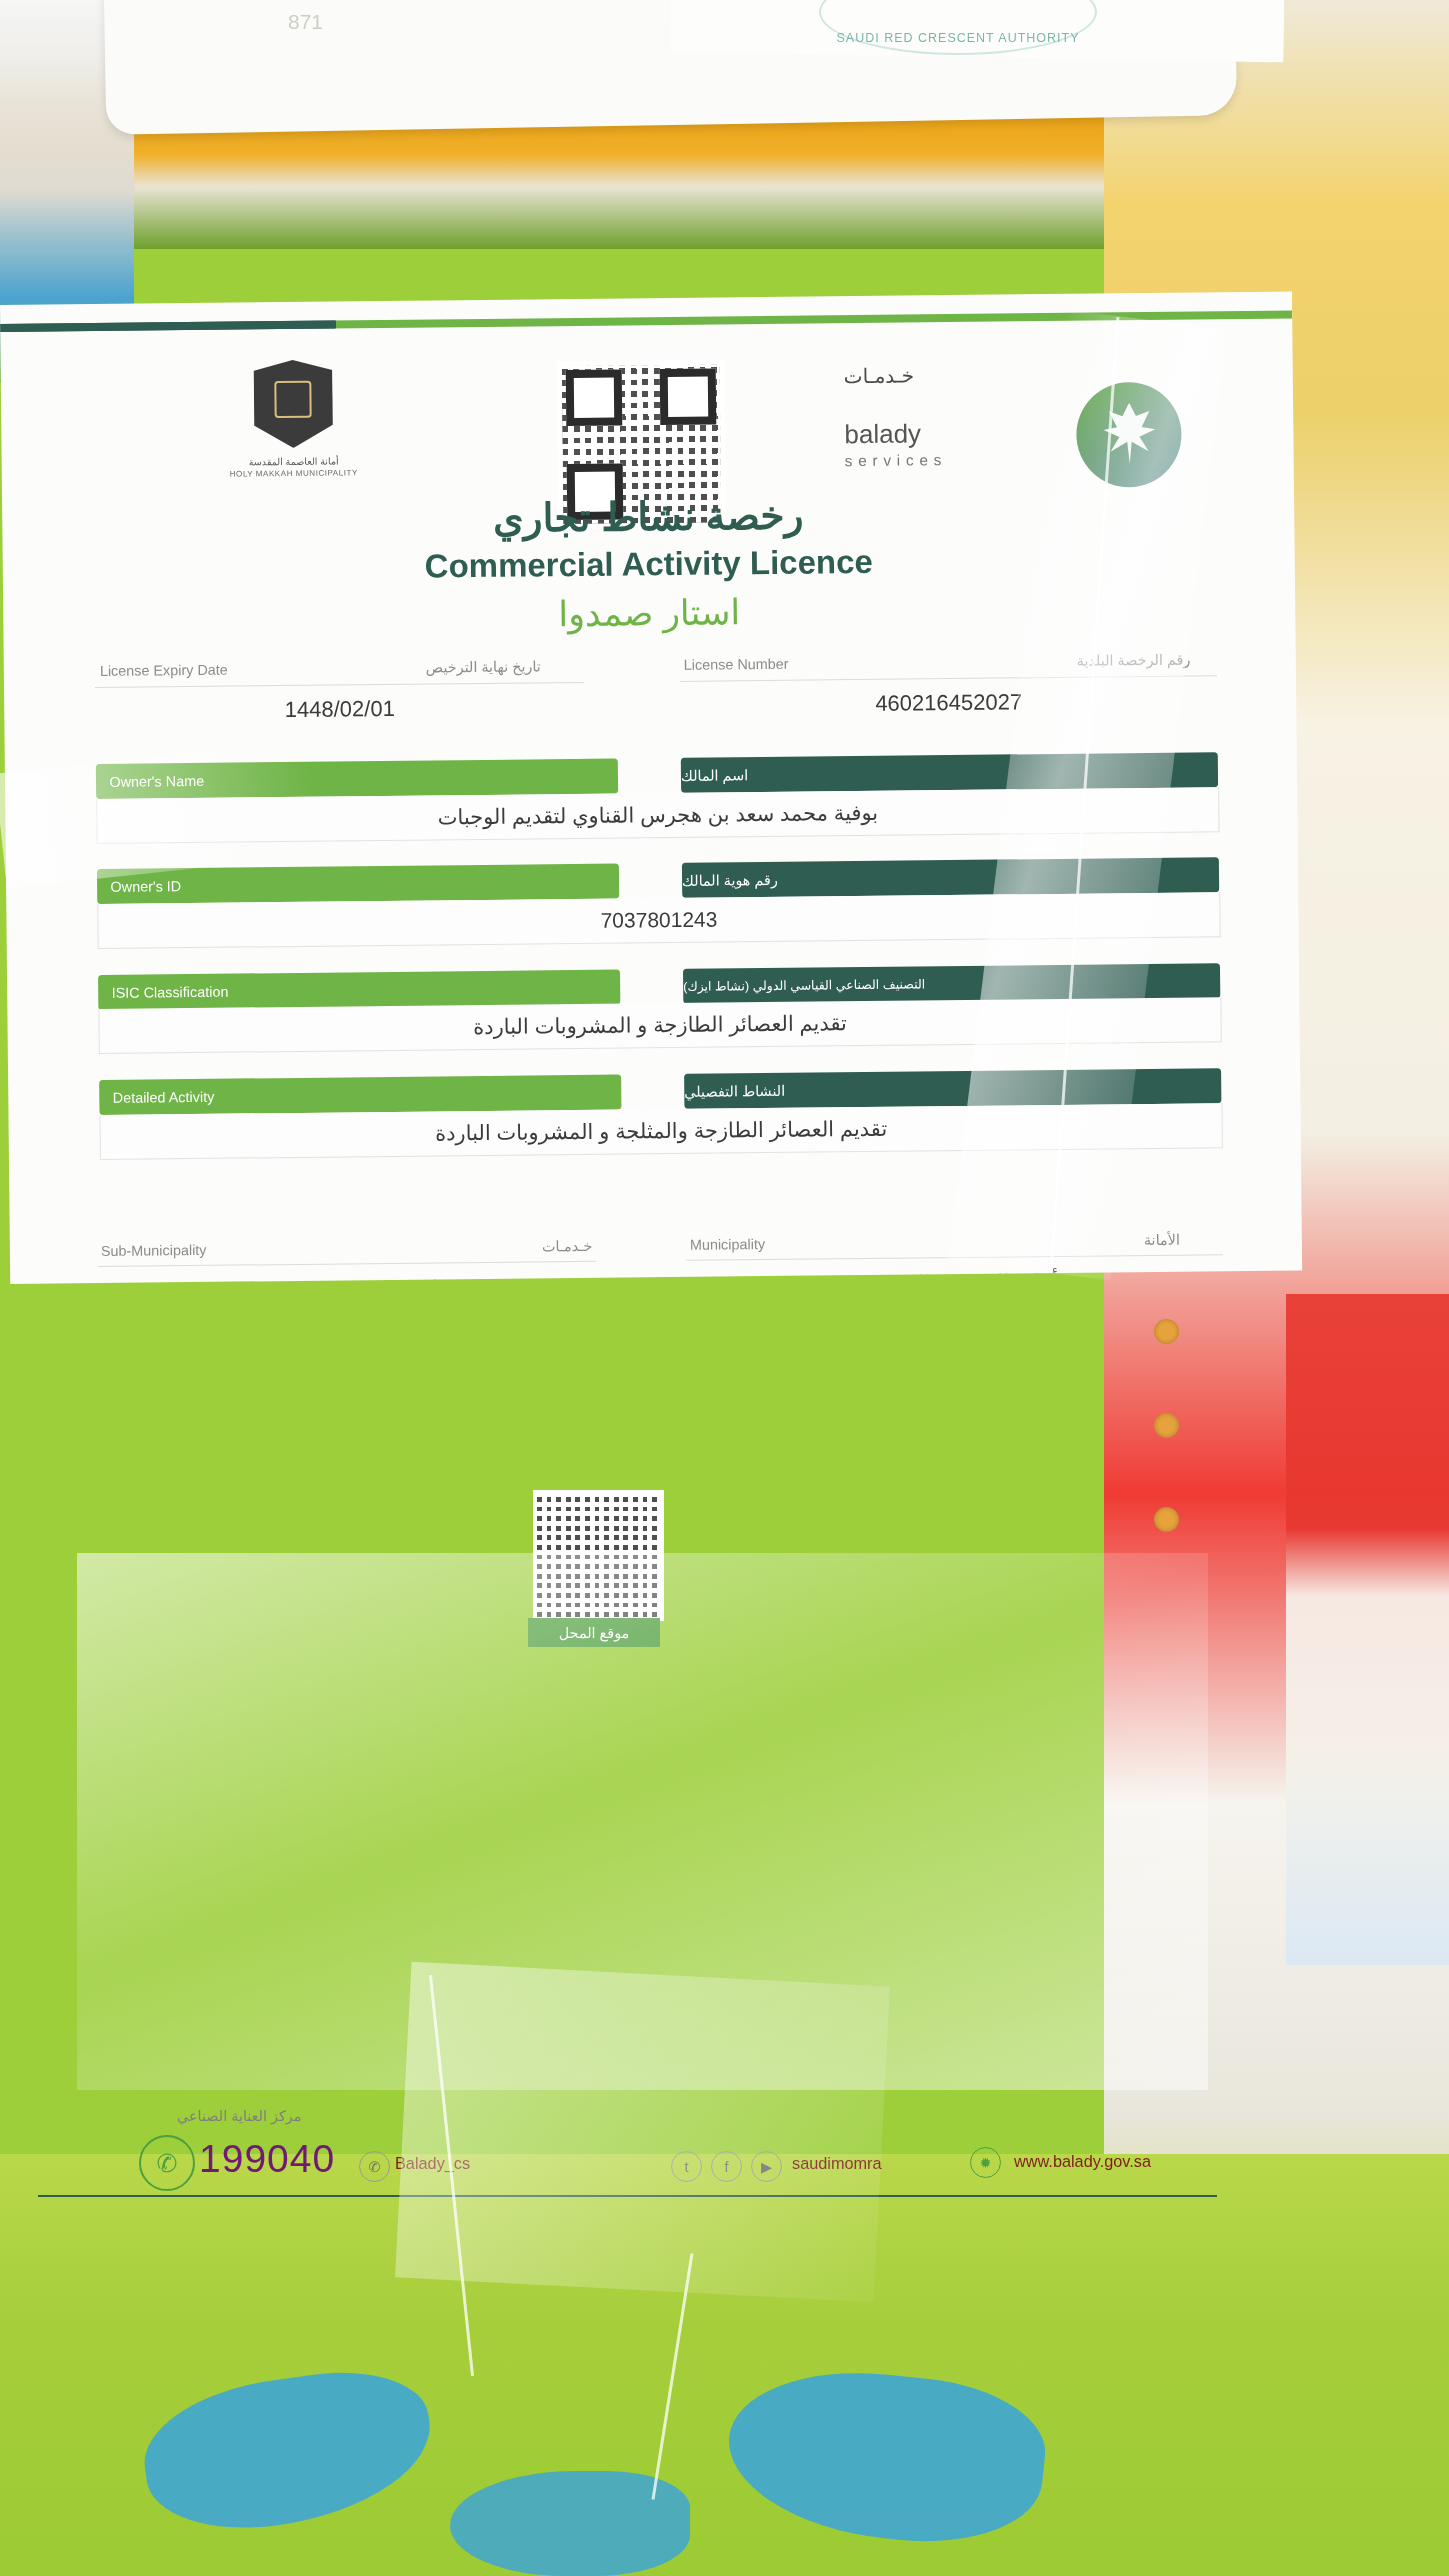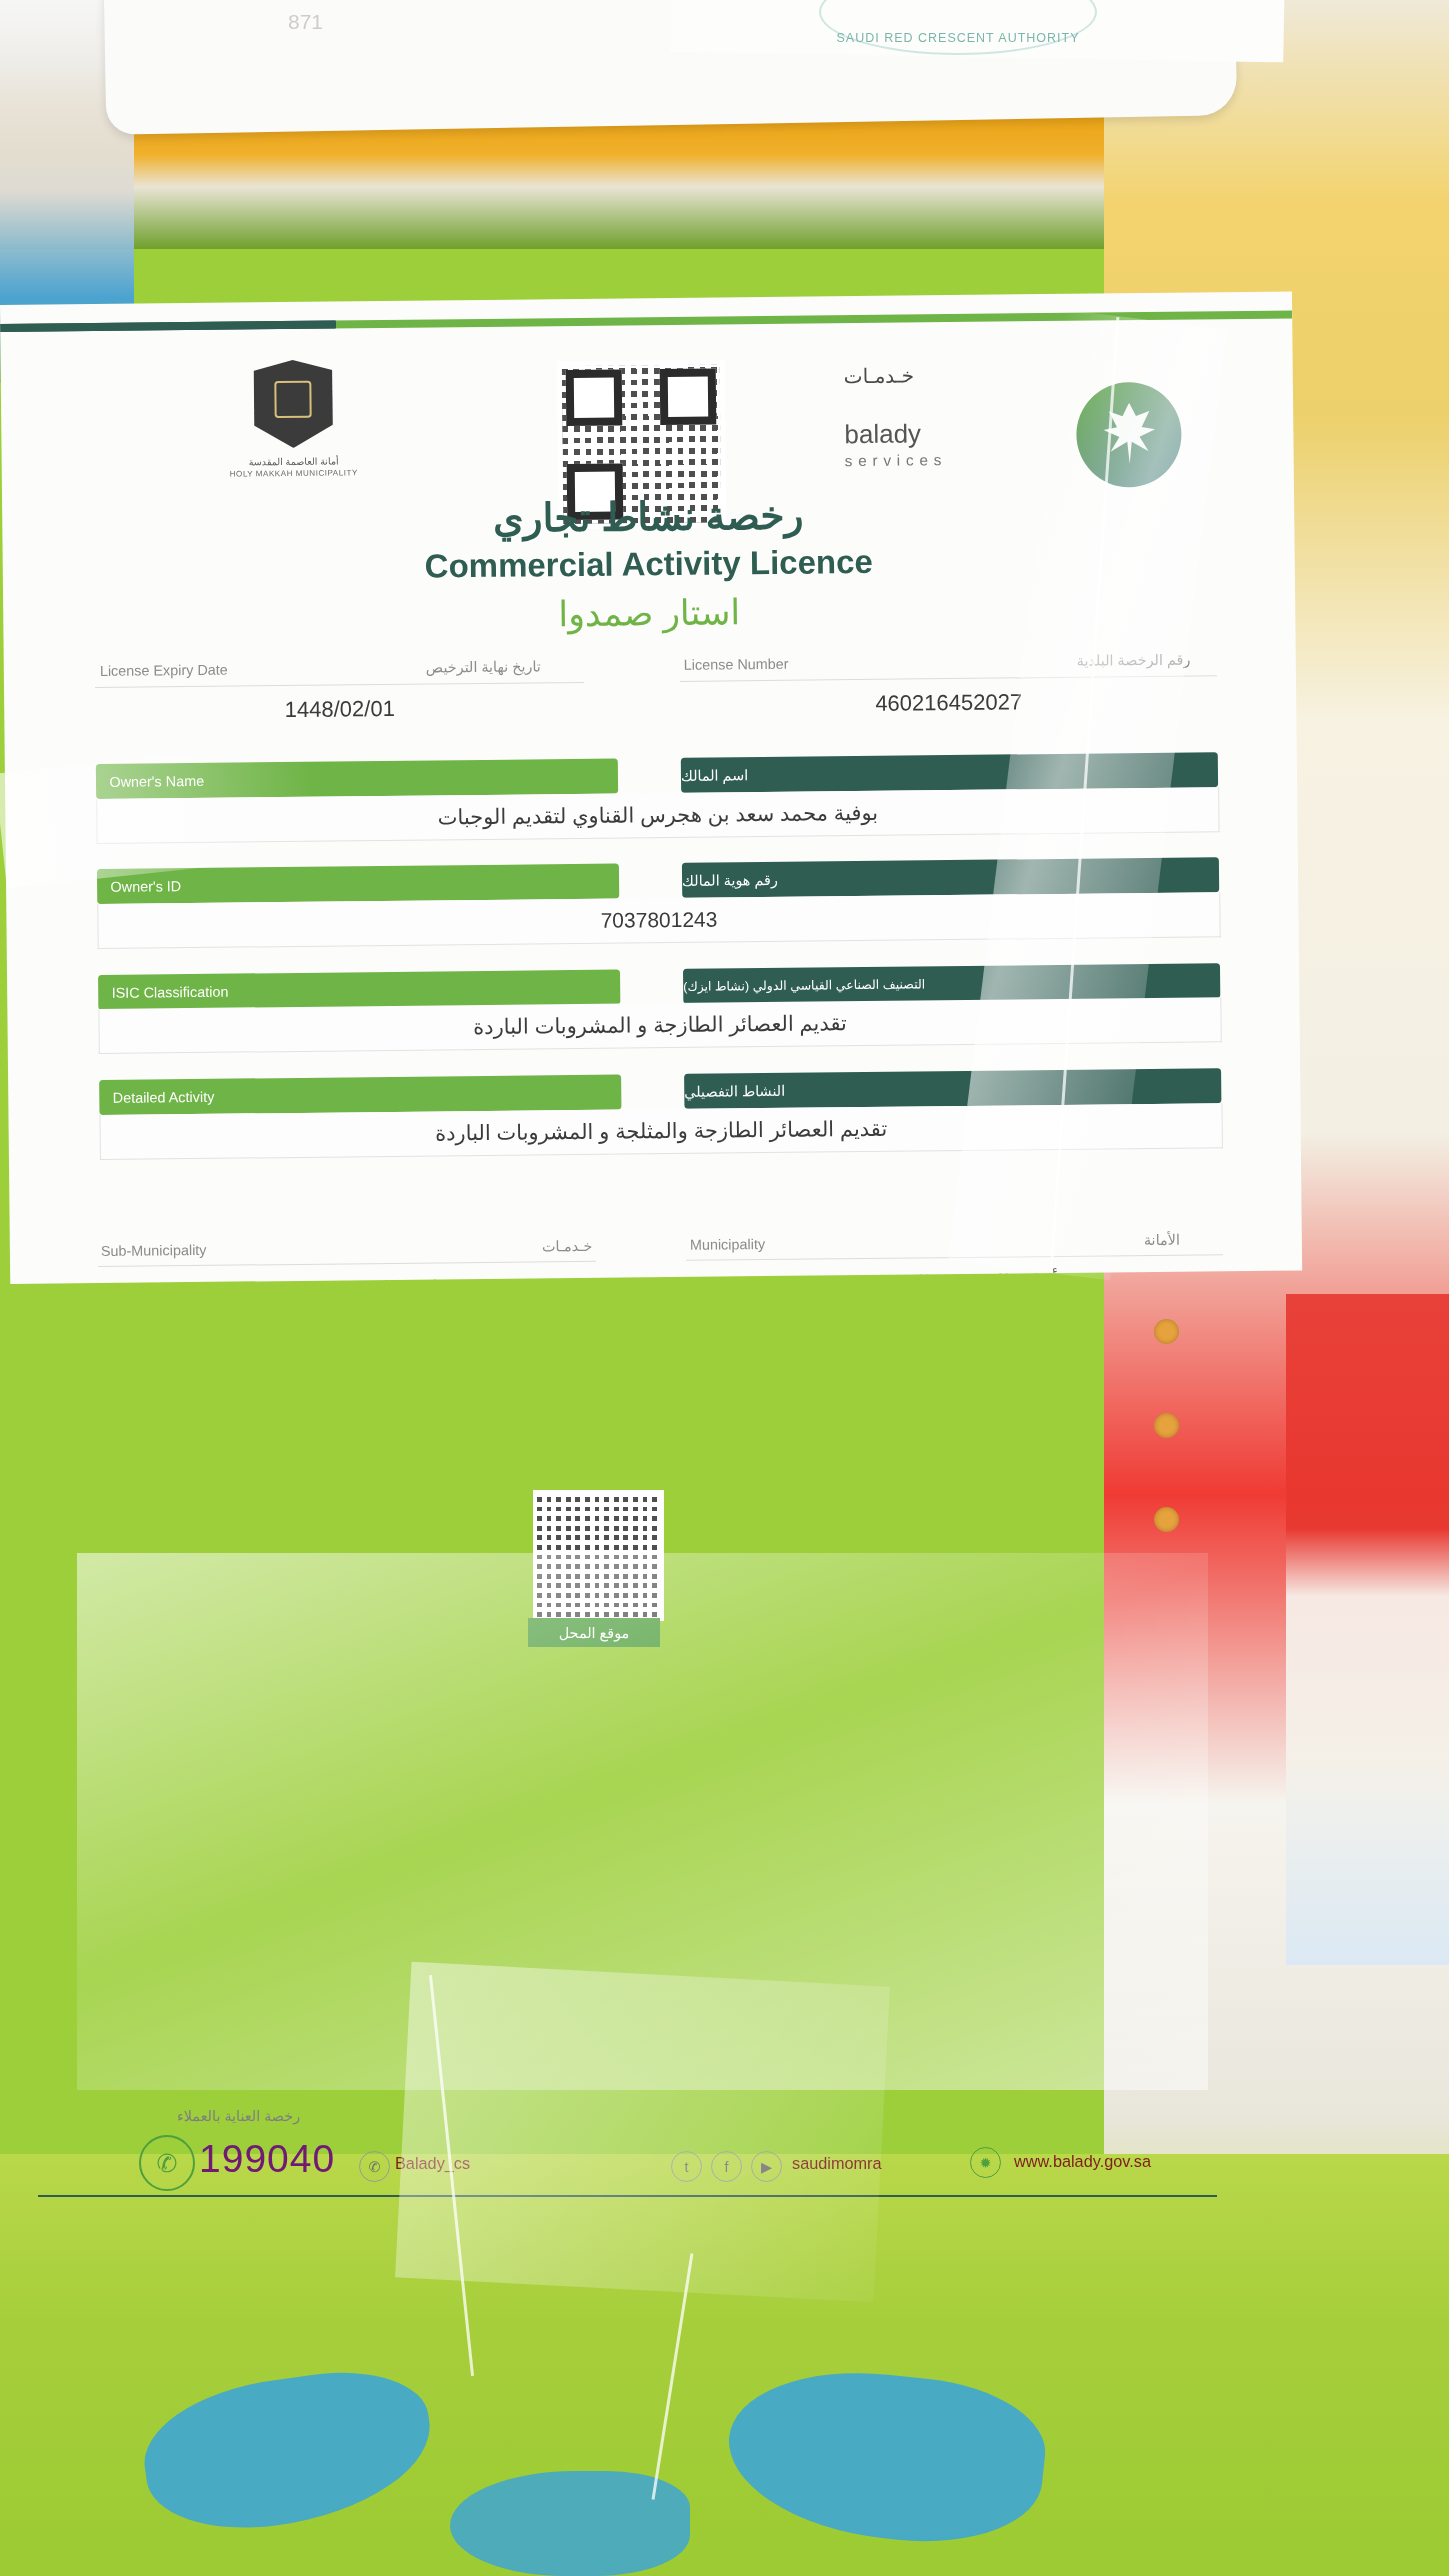--- a/index.html
+++ b/index.html
@@ -296,21 +296,21 @@
     <div class="underline" style="left:676px;top:962px;width:537px;"></div>
     <div class="fld-val" style="left:676px;top:976px;width:537px;">أمانة العاصمة المقدسة</div>
 
   </div>
 </div>
 
 <div class="qr-mid"></div>
 <div class="qr-mid-btn">موقع المحل</div>
 
 <div class="footer-line"></div>
-<div class="care-ar">رخصة العناية بالعملاء</div>
+<div class="care-ar">مركز العناية الصناعي</div>
 <div class="phone-circle">✆</div>
 <div class="phone-num">199040</div>
 
 <div class="soc" style="left:359px;top:2151px;">✆</div>
 <div class="soc-txt" style="left:395px;top:2154px;">Balady_cs</div>
 
 <div class="soc" style="left:671px;top:2151px;">t</div>
 <div class="soc" style="left:711px;top:2151px;">f</div>
 <div class="soc" style="left:751px;top:2151px;">▶</div>
 <div class="soc-txt" style="left:792px;top:2154px;">saudimomra</div>

